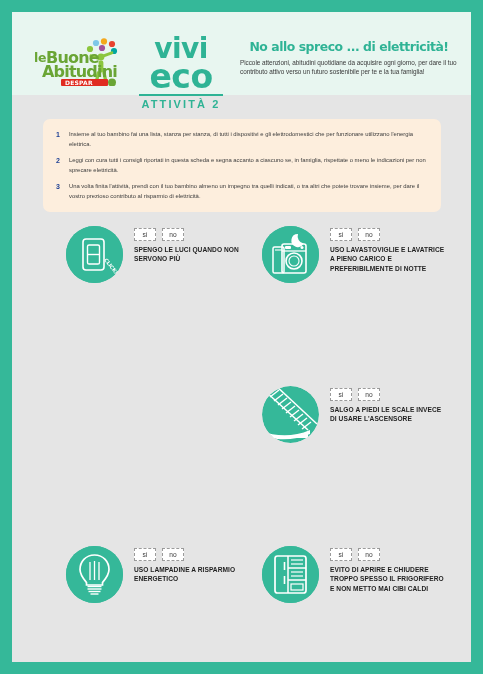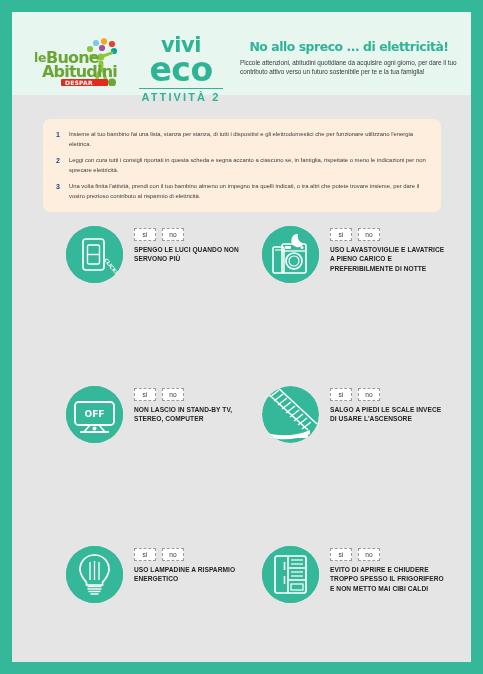--- a/index.html
+++ b/index.html
@@ -30,21 +30,21 @@
     width: 92px; height: 48px;
   }
   .logo-vivieco {
     position: absolute;
     left: 125px; top: 24px;
     width: 88px; height: 52px;
   }
   .vivi-txt {
     font-family: "DejaVu Sans", sans-serif;
     font-weight: bold;
-    font-size: 21px;
+    font-size: 28px;
     color: #2fb395;
     line-height: 0.92;
     letter-spacing: -0.5px;
     text-align: center;
   }
   .vivi-line {
     margin: 2px auto 2px;
     width: 84px; height: 1.5px;
     background: #2fb395;
   }
@@ -265,39 +265,20 @@
             <div class="choice">sì</div>
             <div class="choice">no</div>
           </div>
           <div class="label">USO LAVASTOVIGLIE  E LAVATRICE A PIENO CARICO E PREFERIBILMENTE DI NOTTE</div>
         </div>
       </div>
     </div>
 
     <div class="row" style="height:80px">
 
-      <div class="item left" style="top:80px">
-        <div class="badge">
-          <svg class="ic" width="57" height="57" viewBox="0 0 57 57">
-            <circle cx="28.5" cy="28.5" r="28.5" fill="#35b899"></circle>
-            <rect x="9" y="16" width="39" height="23" rx="3.5" fill="none" stroke="#fff" stroke-width="1.8"></rect>
-            <path d="M24 39 l-6 7 h21 l-6 -7z" fill="none" stroke="#fff" stroke-width="1.6"></path>
-            <line x1="14" y1="46" x2="43" y2="46" stroke="#fff" stroke-width="1.8"></line>
-            <circle cx="28.5" cy="42.5" r="2" fill="#fff"></circle>
-            <text x="28.5" y="31" text-anchor="middle" font-family="DejaVu Sans, sans-serif" font-size="9" font-weight="bold" fill="#fff">OFF</text>
-          </svg>
-        </div>
-        <div class="body-col">
-          <div class="choices">
-            <div class="choice">sì</div>
-            <div class="choice">no</div>
-          </div>
-          <div class="label">NON LASCIO IN STAND-BY TV,  STEREO, COMPUTER</div>
-        </div>
-      </div>
 
       <div class="item right" style="top:80px">
         <div class="badge flat">
           <svg class="ic" width="57" height="57" viewBox="0 0 57 57">
             <defs>
                 <clipPath id="cc1">
                   <circle cx="28.5" cy="28.5" r="28.5"></circle>
                 </clipPath>
               </defs>
             <g clip-path="url(#cc1)">

